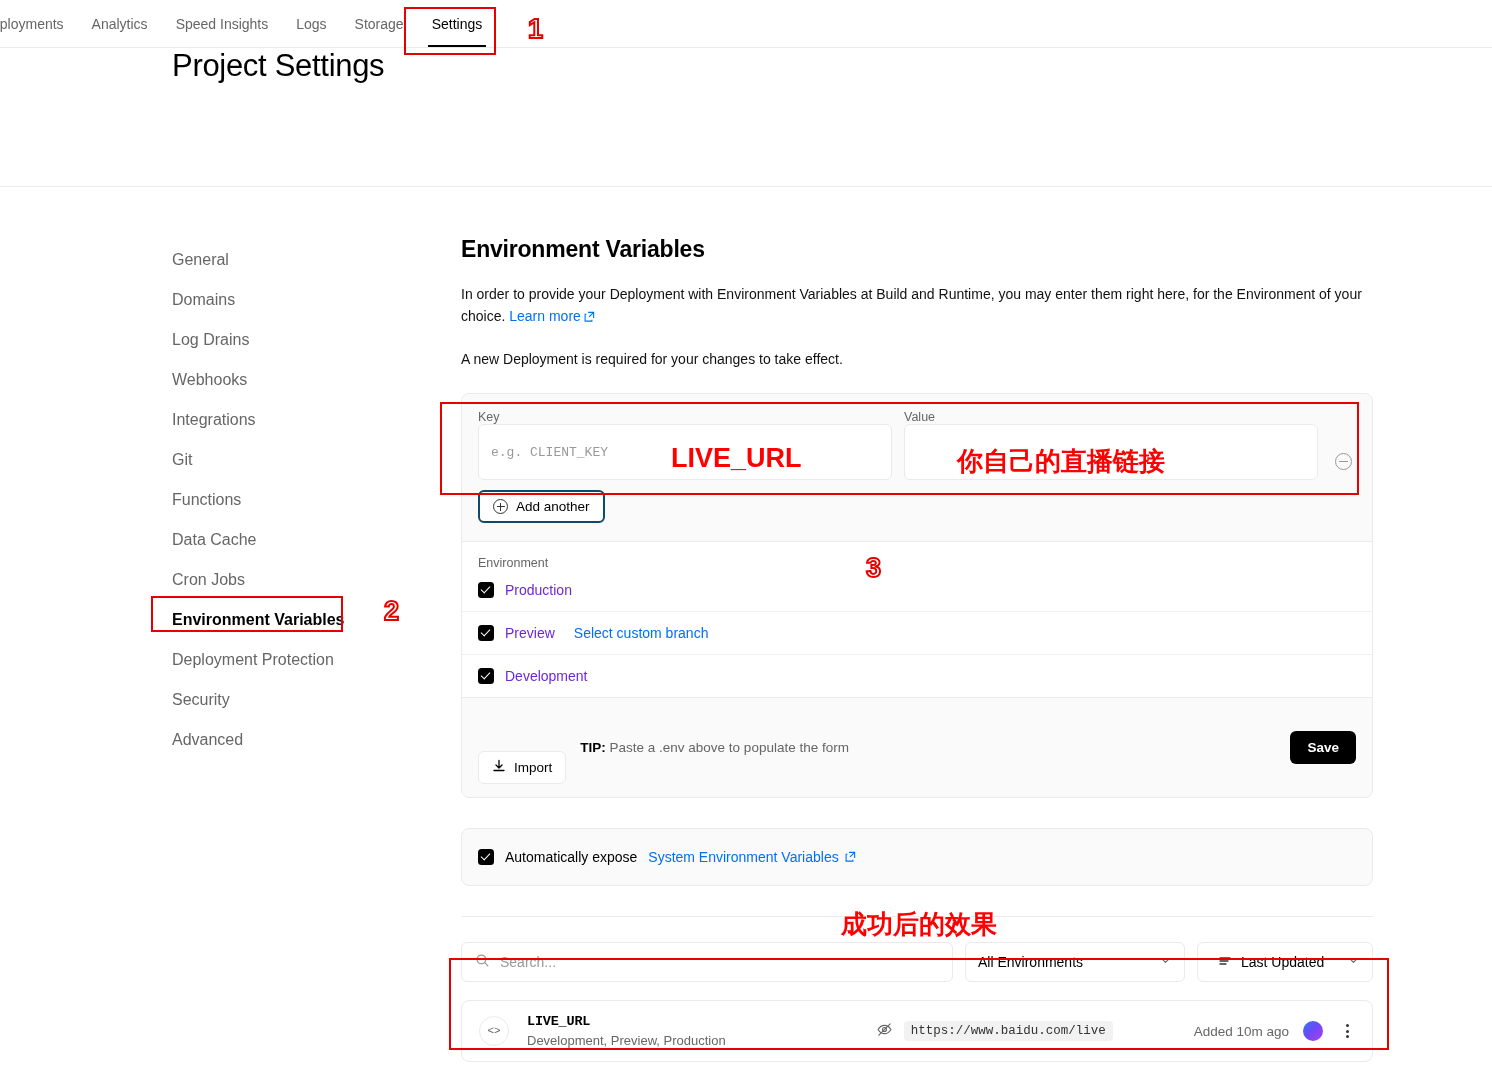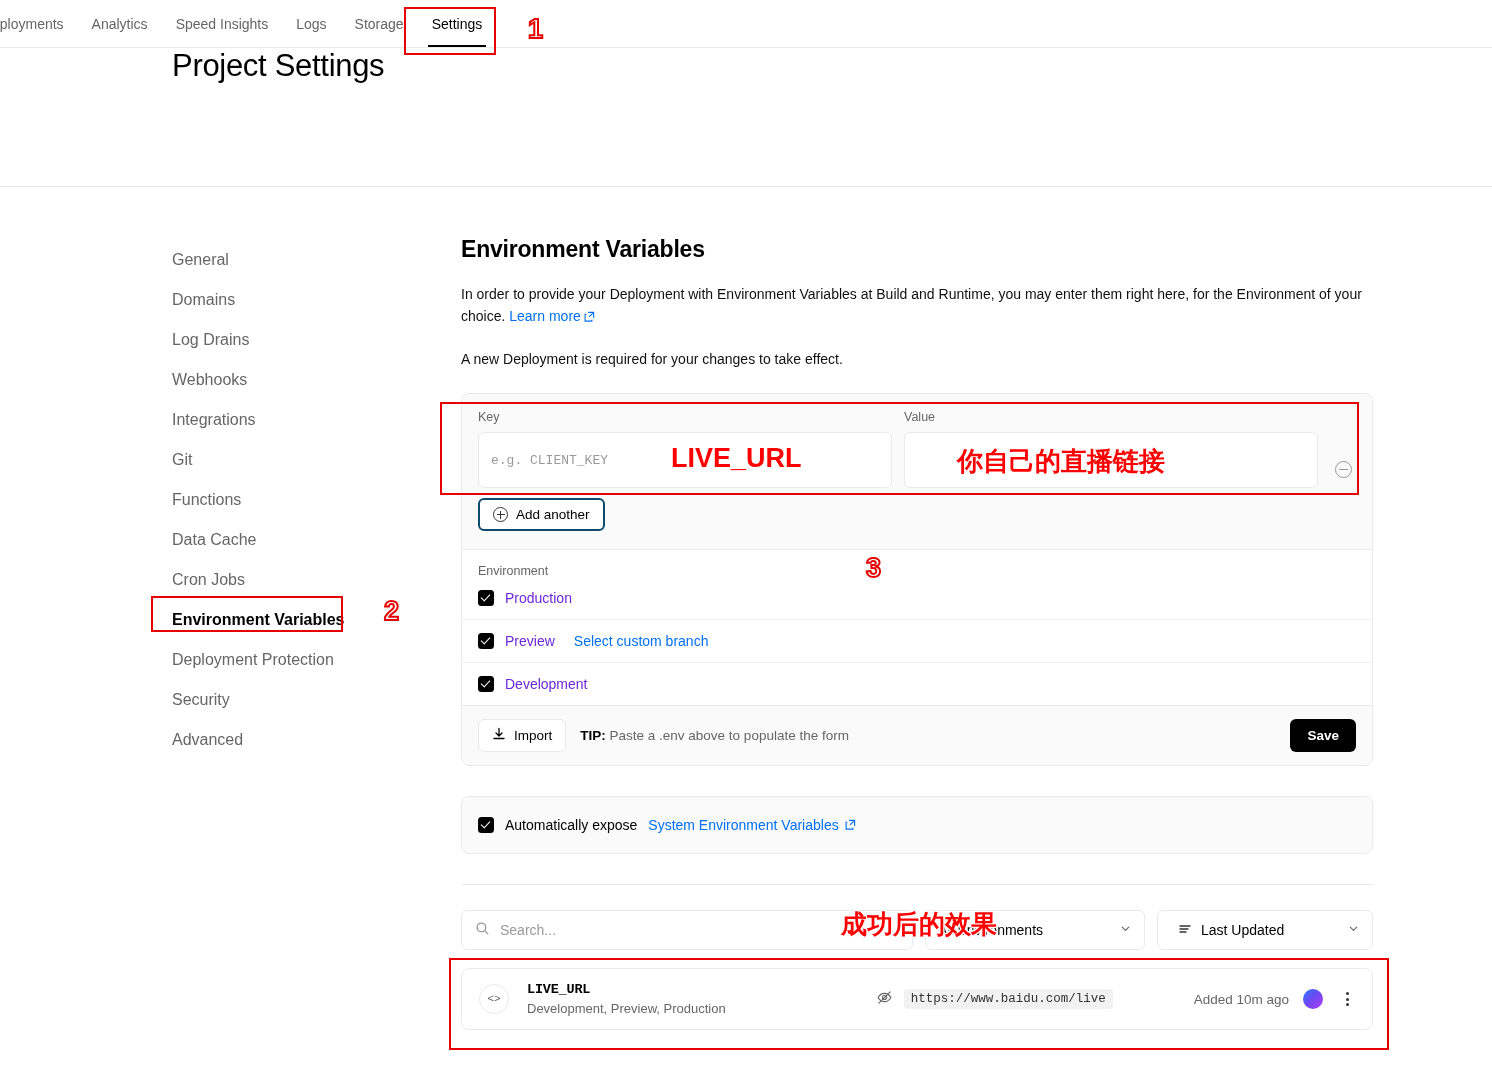--- a/index.html
+++ b/index.html
@@ -71,21 +71,21 @@
   .card {
     margin-top: 26px; width: 912px;
     border: 1px solid #eaeaea; border-radius: 8px;
     background: #fafafa; overflow: hidden;
   }
   .card-top { background: #fafafa; padding: 16px 16px 18px 16px; }
   .kv-row { display: flex; align-items: flex-end; gap: 12px; }
   .kv-col { display: flex; flex-direction: column; }
   .kv-col.key { width: 414px; }
   .kv-col.val { width: 414px; }
-  .kv-label { font-size: 12.5px; color: #666666; margin-bottom: 8px; }
+  .kv-label { font-size: 12.5px; color: #666666; }
   .kv-input {
     height: 56px; border: 1px solid #eaeaea; border-radius: 6px;
     background: #ffffff; font-size: 13px; color: #999999;
     padding: 0 12px; display: flex; align-items: center;
     font-family: "Liberation Mono", monospace;
   }
   .remove-btn {
     width: 26px; height: 38px; display: flex; align-items: center;
     justify-content: center; cursor: pointer;
   }
@@ -135,21 +135,21 @@
 
   .card-foot {
     display: flex; align-items: center; gap: 14px;
     padding: 13px 16px; background: #fafafa;
     border-top: 1px solid #eaeaea;
   }
   .import-btn {
     display: inline-flex; align-items: center; gap: 8px;
     height: 33px; padding: 0 13px;
     border: 1px solid #eaeaea; border-radius: 6px; background: #ffffff;
-    font-size: 13.5px; color: #000000; cursor: pointer;
+    font-size: 13.5px; color: #000000; cursor: pointer; margin-top: 40px;
   }
   .tip { font-size: 13.5px; color: #666666; }
   .tip b { color: #000000; font-weight: 700; }
   .save-btn {
     margin-left: auto; background: #000000; color: #ffffff;
     font-size: 13.5px; font-weight: 600;
     height: 33px; padding: 0 17px; border-radius: 6px;
     display: flex; align-items: center; cursor: pointer;
   }
 
@@ -171,21 +171,21 @@
     background: #ffffff; display: flex; align-items: center; gap: 10px;
     padding: 0 13px;
   }
   .search-box span { font-size: 14px; color: #999999; }
   .sel-box {
     height: 40px; border: 1px solid #eaeaea; border-radius: 6px;
     background: #ffffff; display: flex; align-items: center; gap: 9px;
     padding: 0 12px; font-size: 14px; color: #000000; cursor: pointer;
   }
   .sel-env { width: 220px; }
-  .sel-sort { width: 216px; padding-left: 20px; }
+  .sel-sort { width: 176px; padding-left: 20px; }
   .chev { margin-left: auto; color: #666666; }
 
   
   .result {
     margin-top: 18px; width: 912px; height: 62px;
     border: 1px solid #eaeaea; border-radius: 8px; background: #ffffff;
     display: flex; align-items: center; padding: 0 17px;
   }
   .code-circle {
     width: 30px; height: 30px; border-radius: 50%; border: 1px solid #eaeaea;

